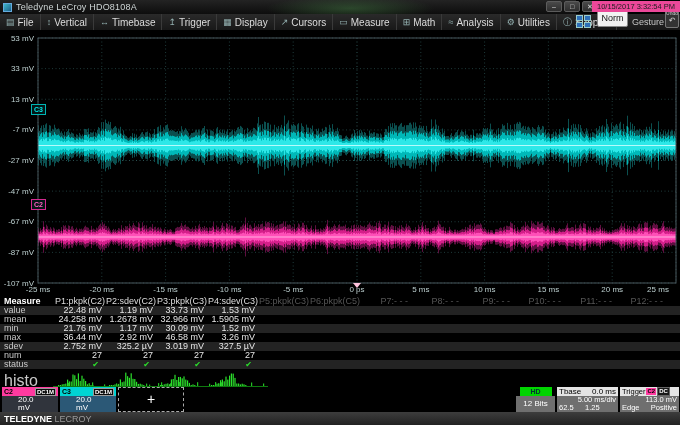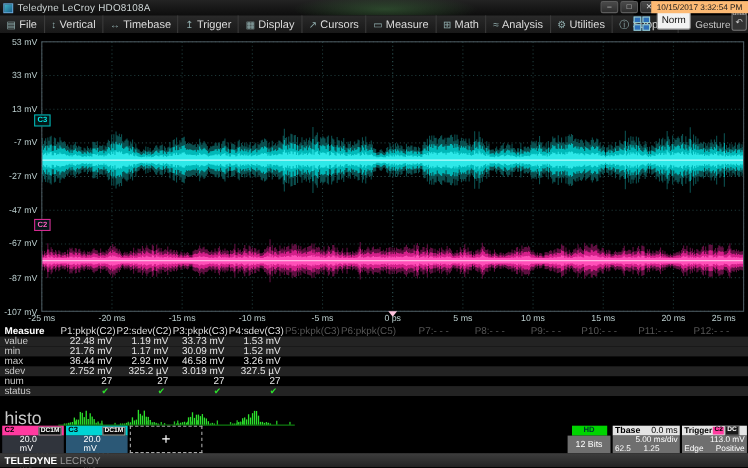--- a/index.html
+++ b/index.html
@@ -67,35 +67,35 @@
   .chbox .bd { height:16px; color:#fff; font-size:8px; text-align:left; padding:0 16px; line-height:8px; }
   .addbox { position:absolute; left:118px; top:387px; width:66px; height:25px; background:#000;
     border:1px dashed #aaa; color:#fff; font-size:14px; text-align:center; line-height:22px; }
   .hdbox { position:absolute; left:516px; top:387px; width:39px; height:25px; }
   .hd-tab { width:32px; height:9px; margin:0 auto; background:#00d400; color:#033; font-size:7px;
     font-weight:bold; text-align:center; line-height:9px; }
   .hd-bd { height:16px; background:#6f6f6f; color:#fff; font-size:8px; text-align:center; line-height:16px; }
   .panel { position:absolute; top:387px; height:25px; }
   .panel .phd { height:9px; background:#e4e4e4; color:#000; font-size:8px; display:flex;
     justify-content:space-between; align-items:center; padding:0 2px; line-height:9px; }
-  .panel .phd .pt { font-weight:bold; }
+  .panel .phd .pt { font-weight:normal; }
   .panel .pbd { height:16px; background:#6f6f6f; color:#fff; font-size:7.5px; padding:0 2px; }
   .pline { display:flex; justify-content:flex-end; height:8px; line-height:8px; }
   .pline.between { justify-content:space-between; }
   .tbadge { font-size:6px; font-weight:bold; line-height:7px; padding:0 1px; margin-left:1px; }
   .tbadge.src { background:#ff3aa0; color:#000; }
   .tbadge.cpl2 { background:#1a1a1a; color:#fff; border:1px solid #666; }
 
   
   .statusbar { position:absolute; left:0; top:412px; width:680px; height:13px;
     background:linear-gradient(#3d3d3d,#222); display:flex; align-items:center; }
   .brand { padding-left:4px; font-size:9px; }
   .brand .b1 { color:#fff; font-weight:bold;margin-top:26px; }
   .brand .b2 { color:#9a9a9a; }
-  .timestamp { position:absolute; right:0; top:1px; height:11px; background:#fdba74; color:#1c1c1c;
+  .timestamp { position:absolute; right:0; top:1px; height:11px; background:#ec4899; color:#1c1c1c;
     font-size:7.5px; line-height:11px; padding:0 5px; }
 
   .watermark { position:absolute; left:478px; top:394px; width:202px; height:19px;
     background:rgba(150,160,150,.8); border-radius:2px; color:#eef7ee; font-size:15px; font-weight:bold;
     text-align:center; line-height:19px; letter-spacing:.5px; }
 </style>
 </head>
 <body>
 
 <div class="screen">
@@ -254,20 +254,35 @@
         <div class="mcell dim">P10:- - -</div>
         <div class="mcell dim">P11:- - -</div>
         <div class="mcell dim">P12:- - -</div>
       </div>
       <div class="mrow stripe">
         <div class="mlabel">value</div>
         <div class="mcell">22.48 mV</div>
         <div class="mcell">1.19 mV</div>
         <div class="mcell">33.73 mV</div>
         <div class="mcell">1.53 mV</div>
+        <div class="mcell"></div>
+        <div class="mcell"></div>
+        <div class="mcell"></div>
+        <div class="mcell"></div>
+        <div class="mcell"></div>
+        <div class="mcell"></div>
+        <div class="mcell"></div>
+        <div class="mcell"></div>
+      </div>
+      <div class="mrow">
+        <div class="mlabel">mean</div>
+        <div class="mcell">24.258 mV</div>
+        <div class="mcell">1.2678 mV</div>
+        <div class="mcell">32.966 mV</div>
+        <div class="mcell">1.5905 mV</div>
         <div class="mcell"></div>
         <div class="mcell"></div>
         <div class="mcell"></div>
         <div class="mcell"></div>
         <div class="mcell"></div>
         <div class="mcell"></div>
         <div class="mcell"></div>
         <div class="mcell"></div>
       </div>
       <div class="mrow stripe">

